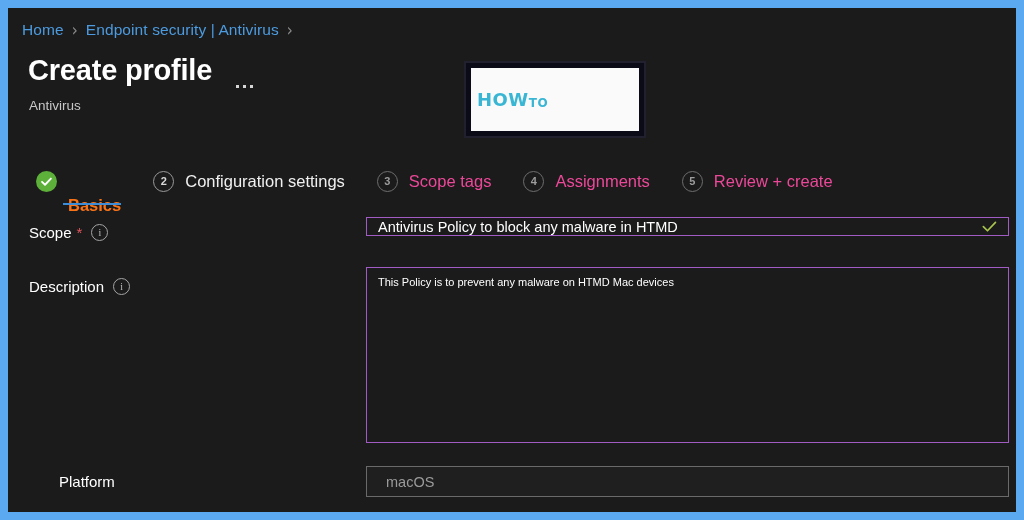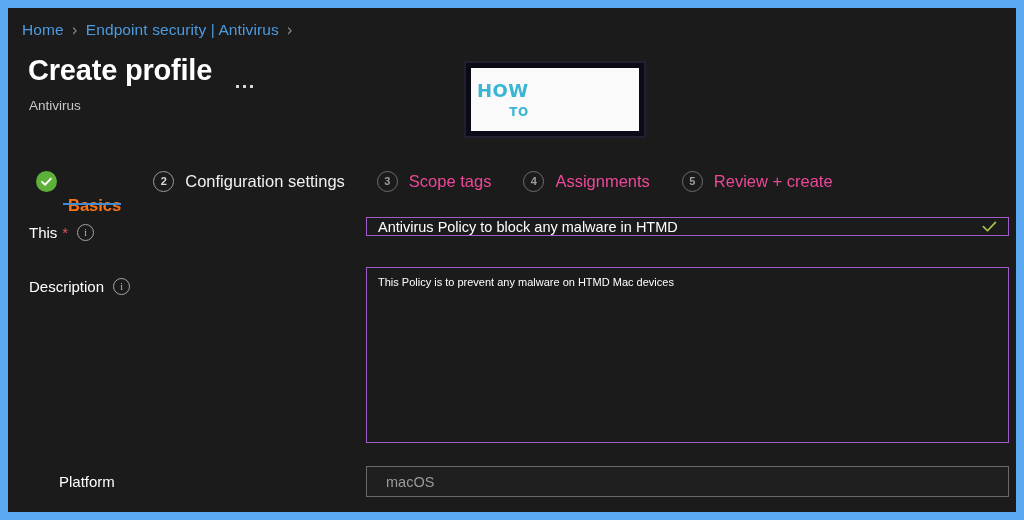--- a/index.html
+++ b/index.html
@@ -108,21 +108,21 @@
     width: 100%;
     height: 100%;
     background: #FAFAFA;
     display: flex;
     align-items: center;
     padding-left: 6px;
     box-sizing: border-box;
   }
   #logo-howto {
     display: flex;
-    flex-direction: column;
+    flex-direction: row;
     align-items: flex-end;
     line-height: 1;
     font-family: "DejaVu Sans", sans-serif;
     font-weight: bold;
     color: #38B6D4;
     font-size: 18px;
     letter-spacing: .5px;
     margin-right: 5px;
   }
   #logo-howto .lg-to { font-size: 12px; margin-top: 6px; }
@@ -358,21 +358,21 @@
       </div>
 
       <div class="tab dim">
         <span class="marker num dim">5</span>
         <span class="label">Review + create</span>
       </div>
 
     </div>
 
     <div class="field-label" style="top:216px;">
-      <span>This</span>
+      <span>Scope</span>
       <span class="req-star">*</span>
       <span class="info-icon">i</span>
     </div>
     <div class="ctrl focus-border" id="name-input-wrap">
       <input id="name-input" type="text" value="Antivirus Policy to block any malware in HTMD" style="">
       <svg id="name-valid-check" viewBox="0 0 16 16">
         <path d="M2.2 8.2 L6.1 12 L13.6 4.2" fill="none" stroke="#A8C44F" stroke-width="1.6" stroke-linecap="round" stroke-linejoin="round"></path>
       </svg>
     </div>
 

